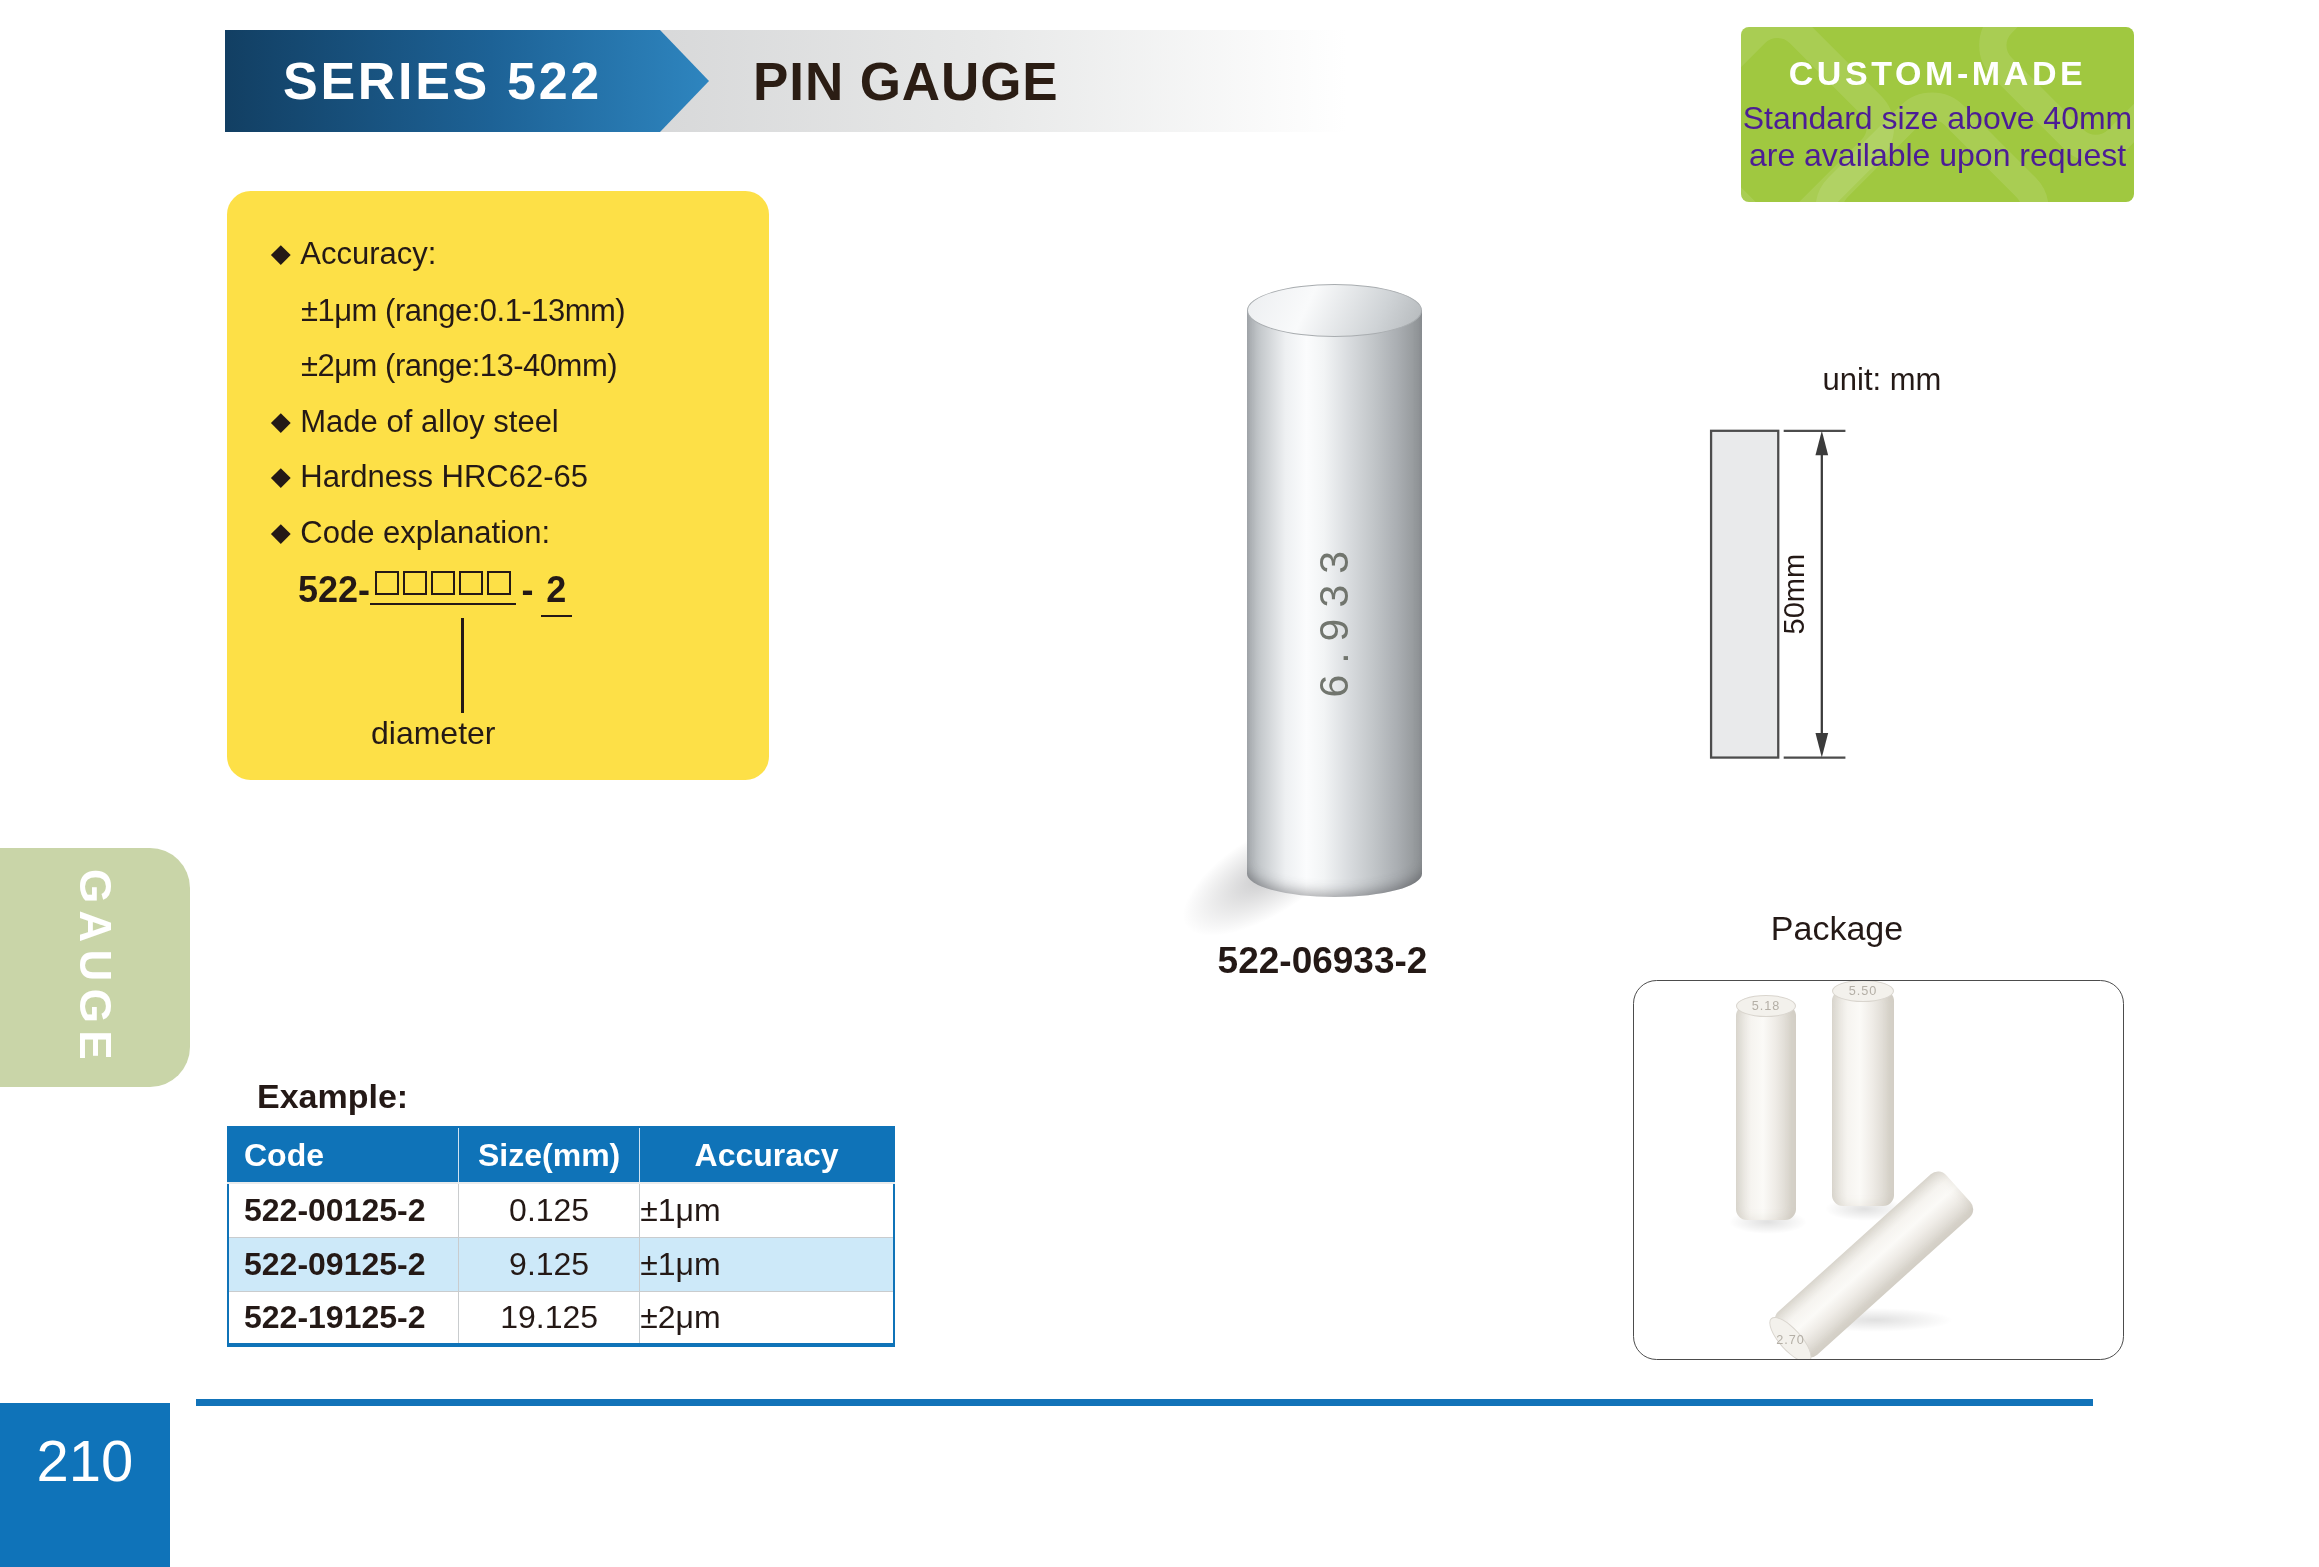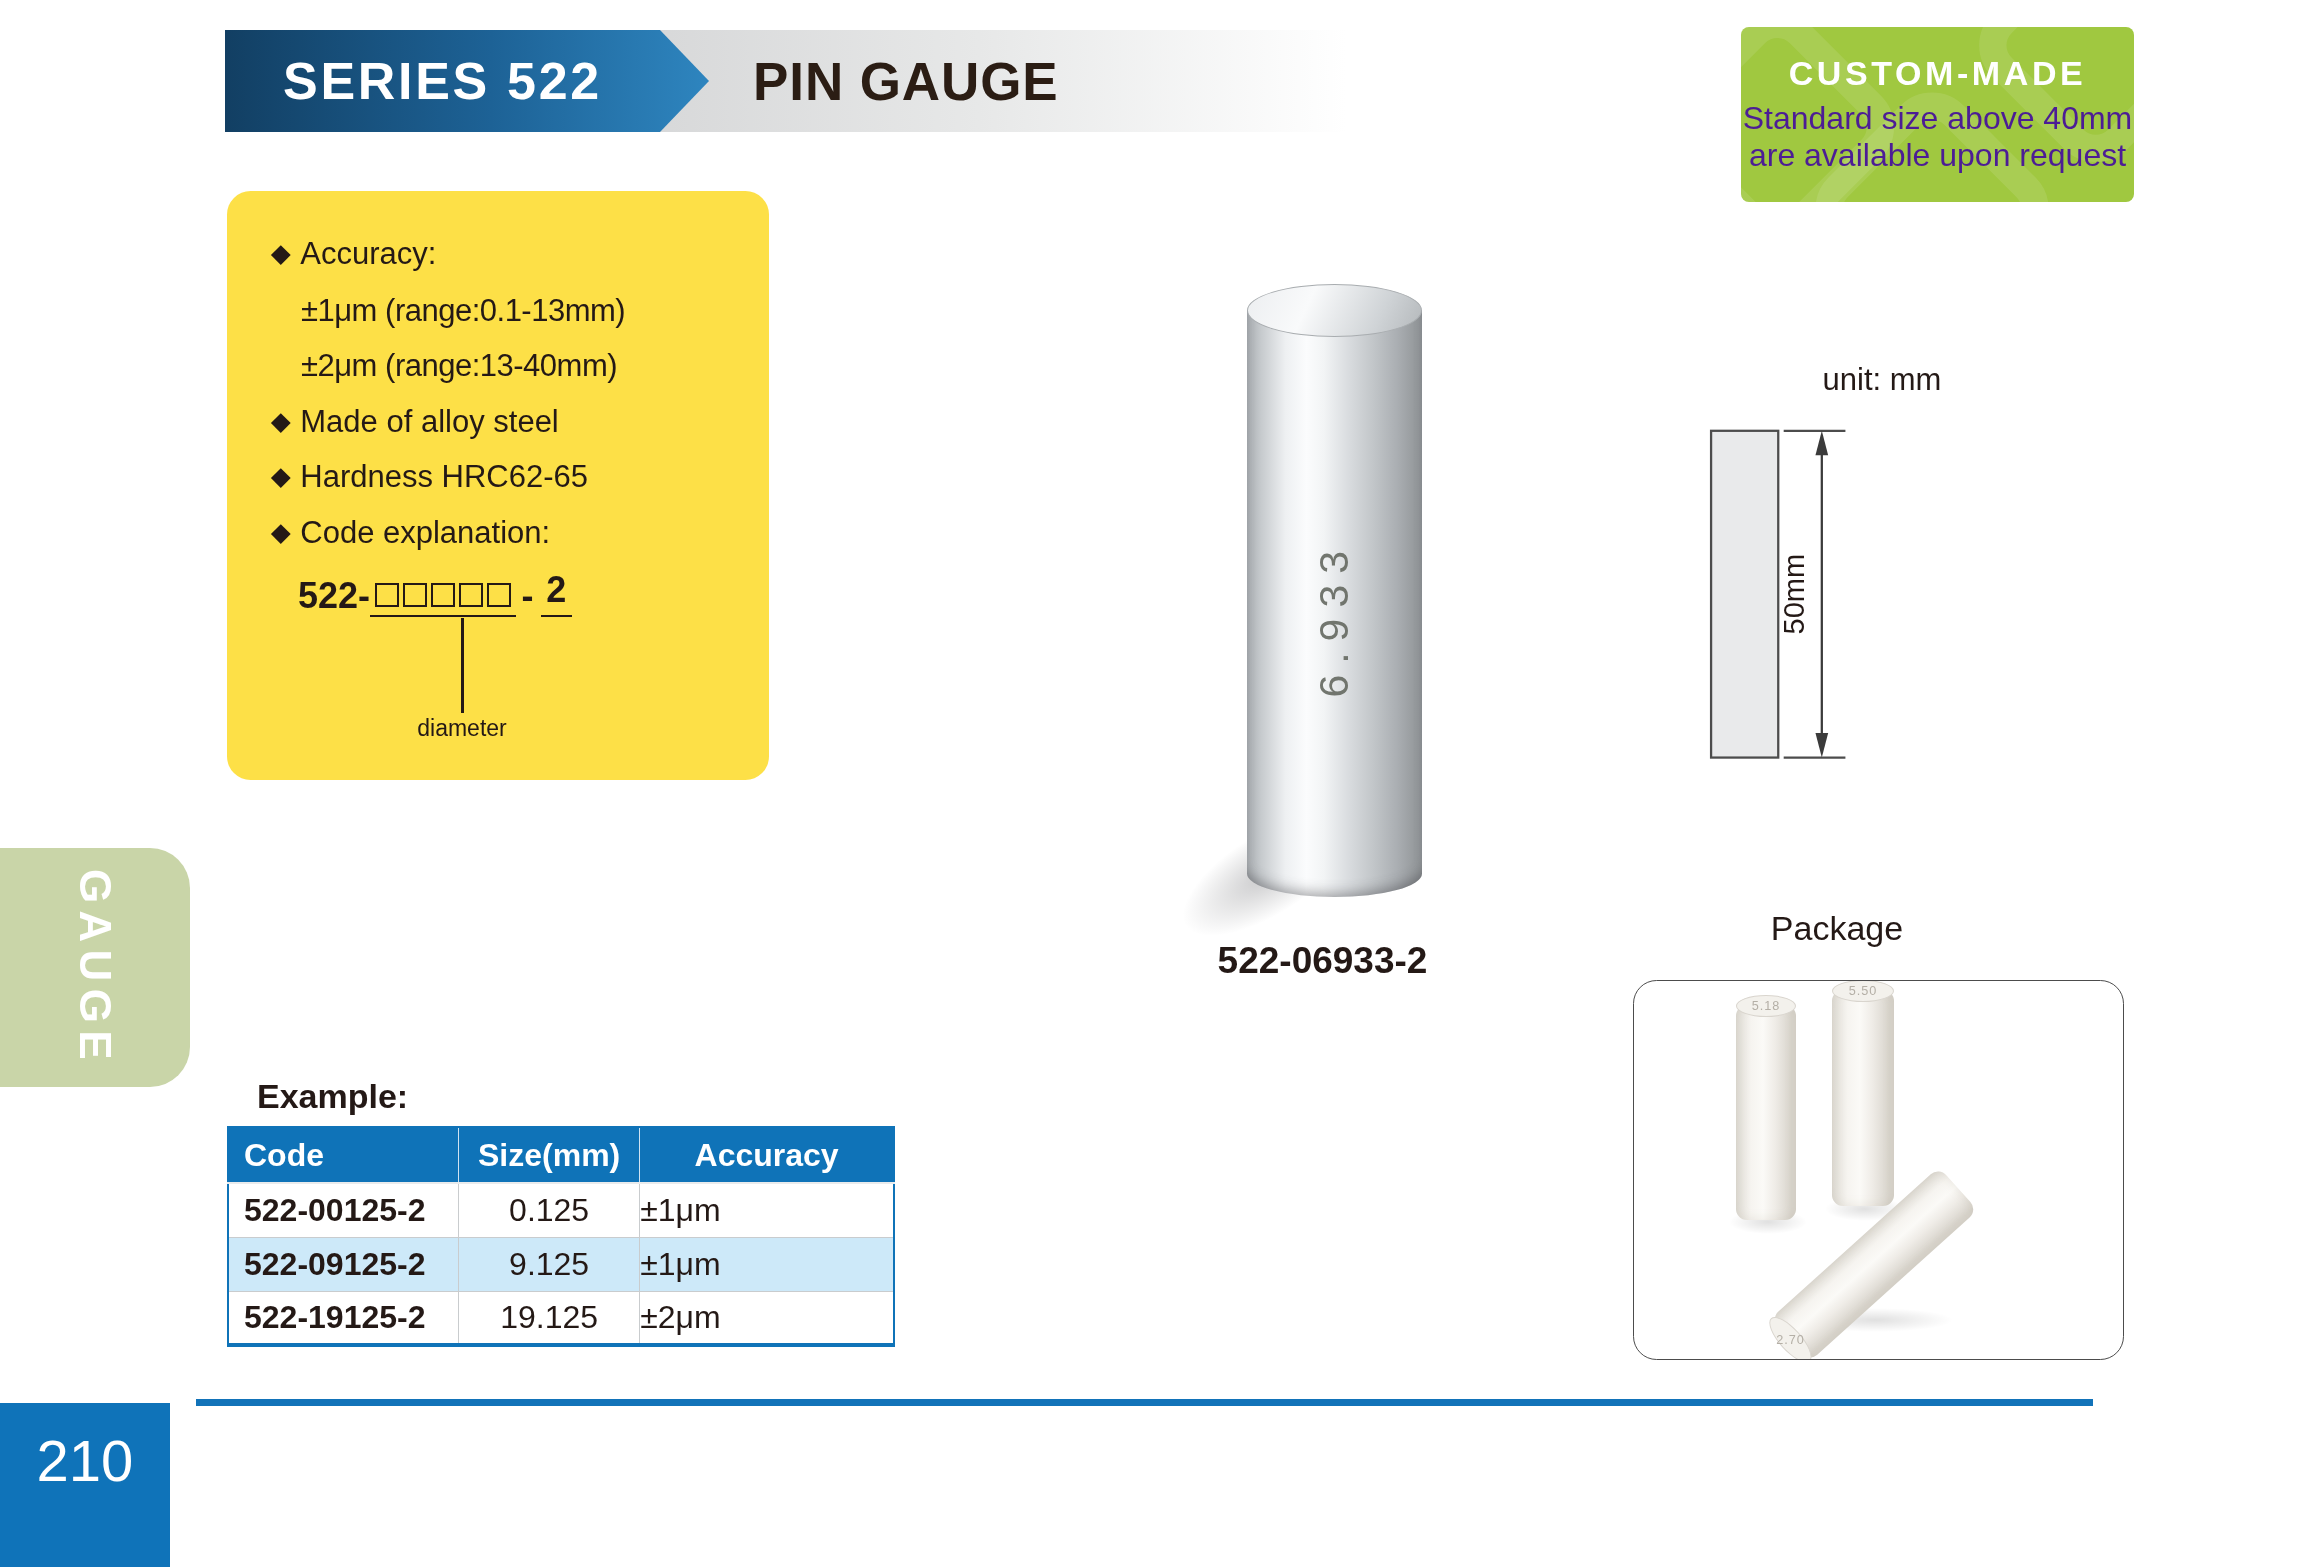--- a/index.html
+++ b/index.html
@@ -51,29 +51,29 @@
     position:absolute; left:227px; top:191px; width:542px; height:589px;
     background:#fde047; border-radius:23.6px;
   }
   .feat { position:absolute; left:47px; display:flex; align-items:flex-start; font-size:31px; }
   .feat .bullet {
     width:13.6px; height:13.6px; background:#241916; transform:rotate(45deg);
     margin-top:11.8px; margin-right:12.7px; flex:none;
   }
   .sub-line { position:absolute; left:74px; font-size:31px; letter-spacing:-0.5px; }
   .code-row {
-    position:absolute; left:71px; top:378px; display:flex; align-items:flex-end;
+    position:absolute; left:71px; top:378px; display:flex; align-items:flex-start;
     font-size:36px; font-weight:bold;
   }
   .sq-group { display:flex; align-items:center; padding:1.8px 2.7px 7.3px 2.7px; border-bottom:2.7px solid #241916; }
   .sq { width:24.5px; height:24.5px; border:2.7px solid #241916; margin:0 1.8px; }
   .code-dash { margin:0 7.3px 0 5.5px; }
   .code-suffix { border-bottom:2.7px solid #241916; padding:0 5.5px 3.6px 5.5px; }
   .pointer-line { position:absolute; left:234px; top:427px; width:2.7px; height:95px; background:#241916; }
-  .diameter-label { position:absolute; left:144px; top:524px; width:182px; text-align:center; font-size:23px; }
+  .diameter-label { position:absolute; left:144px; top:524px; width:182px; text-align:left; font-size:32px; }
 
   
   .pin-shadow {
     position:absolute; left:1171px; top:835px; width:191px; height:80px;
     background:radial-gradient(closest-side, rgba(45,45,50,0.25), rgba(45,45,50,0) 100%);
     transform:rotate(-32deg);
   }
   .pin-top {
     position:absolute; left:1247px; top:284px; width:175px; height:53px;
     border-radius:50%;

